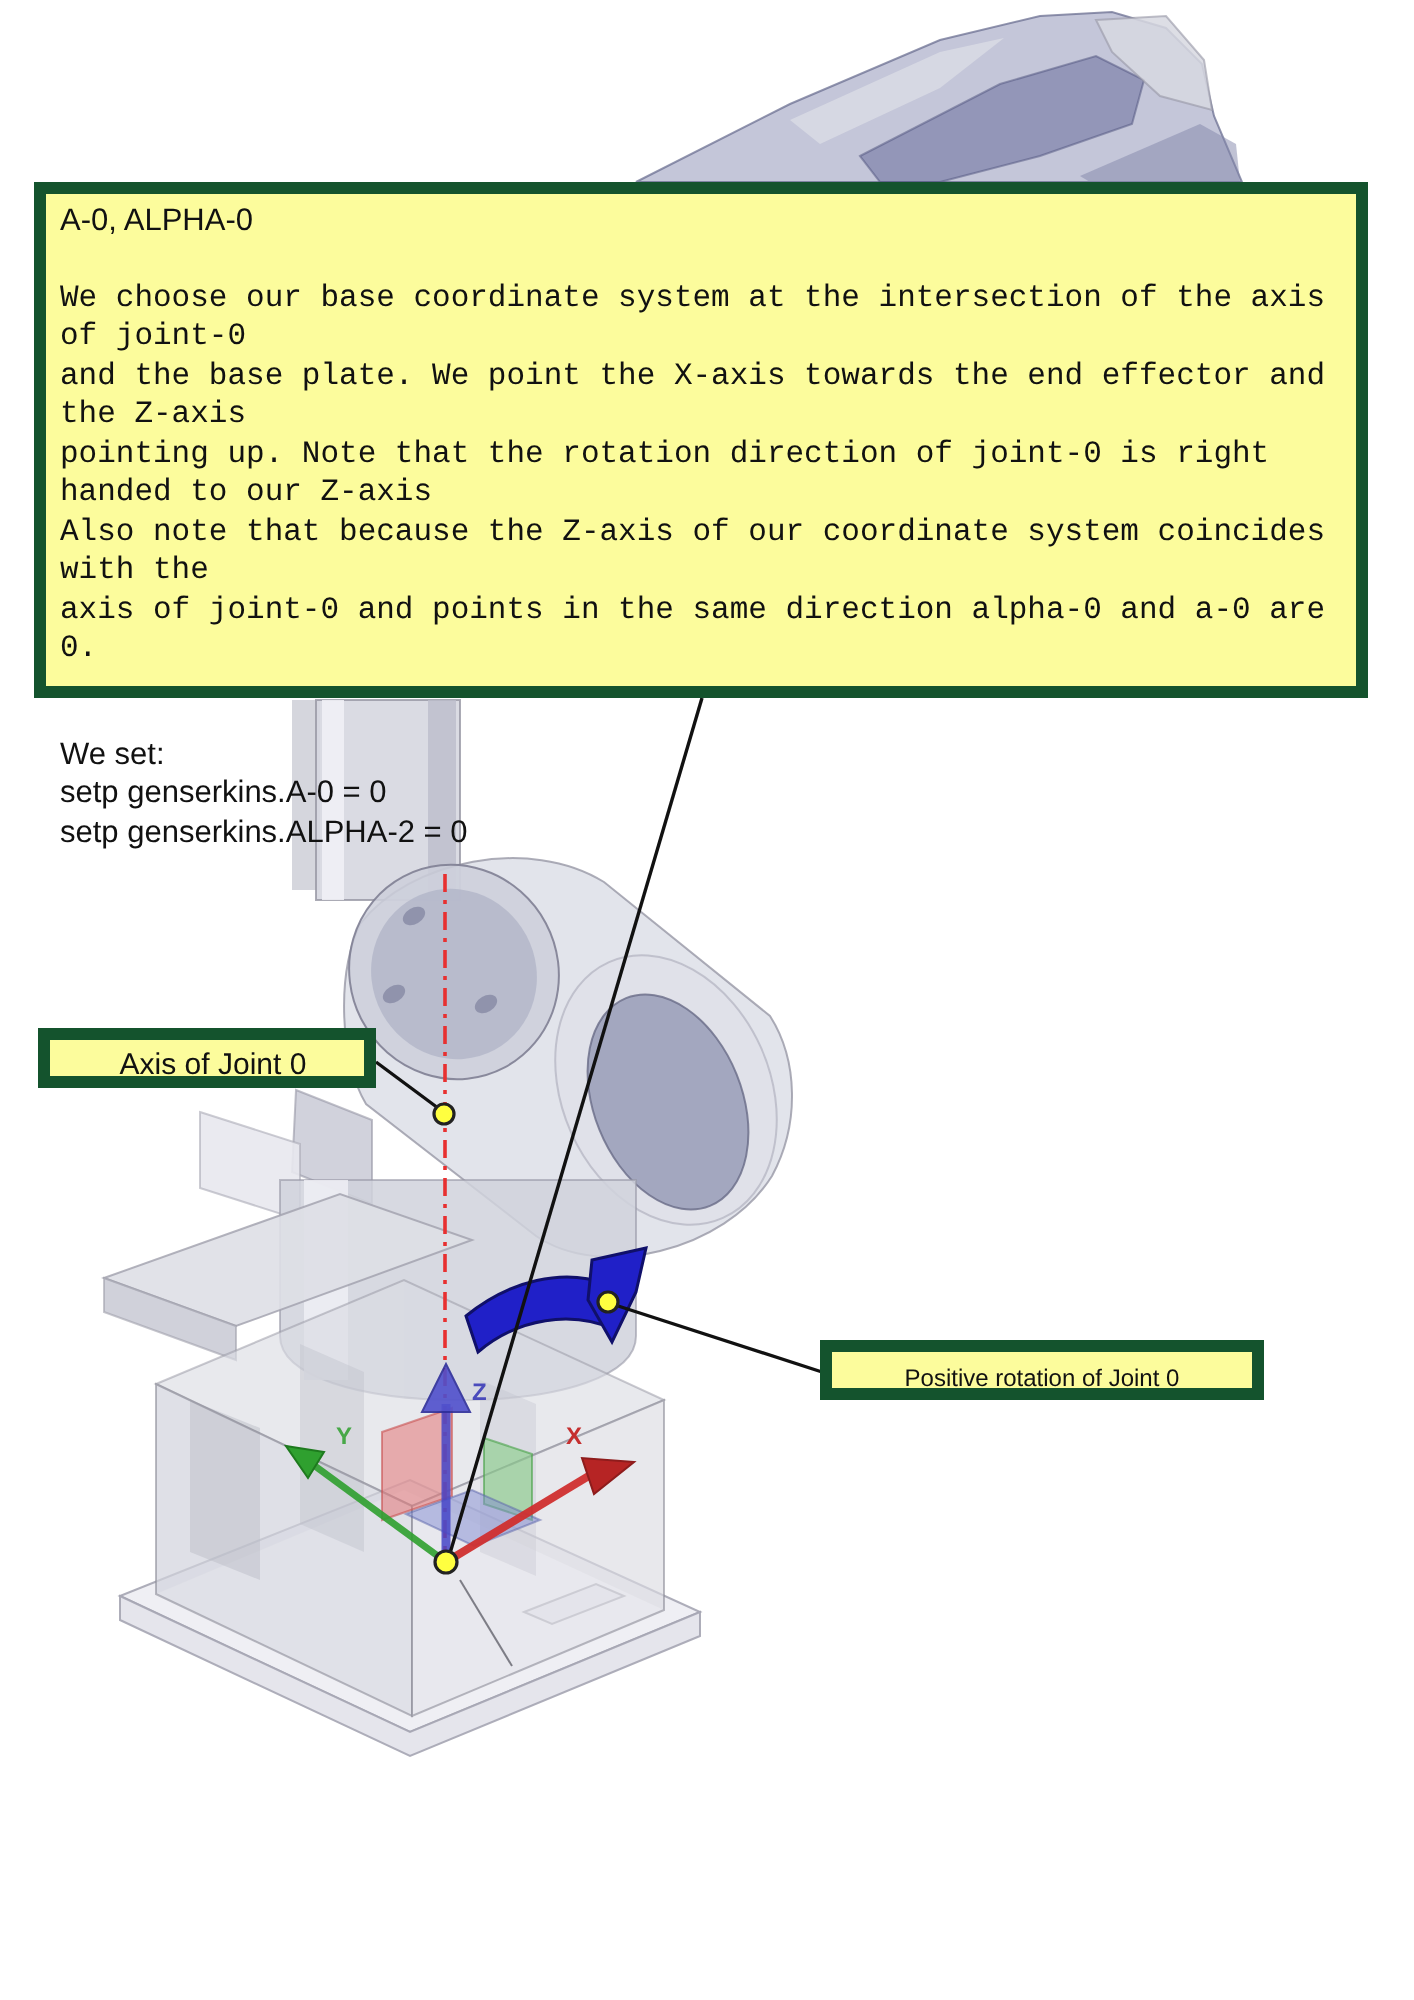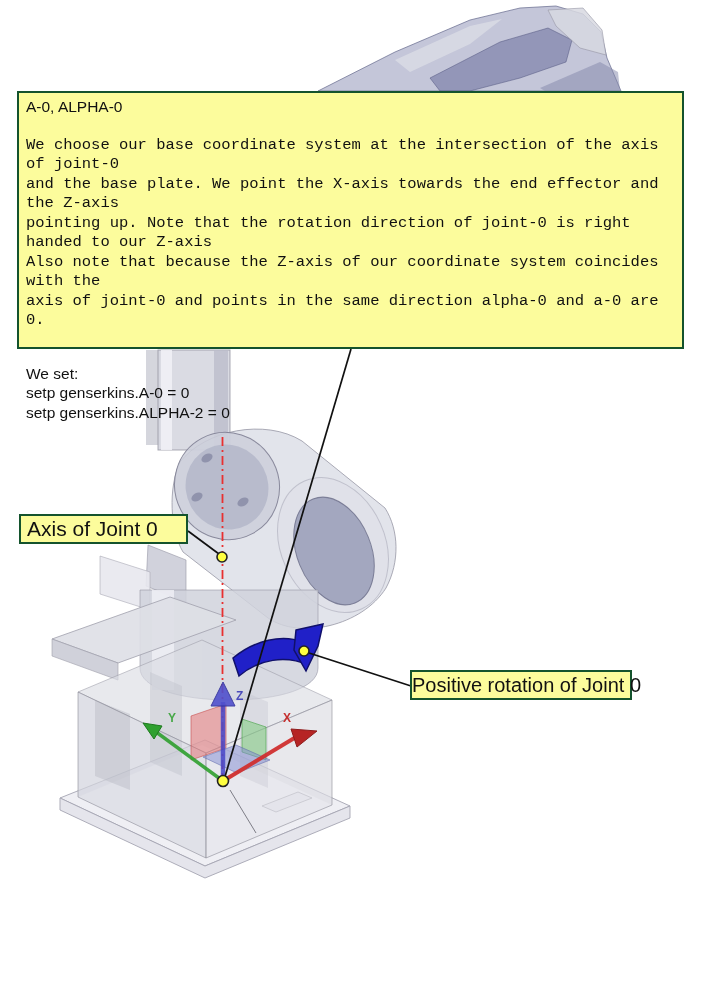--- a/index.html
+++ b/index.html
@@ -2,37 +2,37 @@
 <html><head>
 <meta charset="utf-8">
 <style>
   html,body{margin:0;padding:0;background:#fff;}
   #stage{
     position:relative;width:707px;height:1000px;background:#ffffff;
     font-family:"Liberation Sans",sans-serif;overflow:hidden;
   }
   #scene{position:absolute;left:0;top:0;}
   .callout{
-    position:absolute;background:#FCFC9C;border:2px solid #14532d;
+    position:absolute;background:#FCFC9C;border:6px solid #14532d;
     color:#111;box-sizing:border-box;
   }
   #note-box{
     left:17px;top:91px;width:667px;height:258px;
     padding:4px 7px;font-size:15.5px;line-height:19.5px;
   }
   #note-title{white-space:pre-line;}
   #note-paragraph{white-space:pre-line;margin-top:19px;font-family:Liberation Mono, monospace;}
   #note-set-intro{margin-top:33px;}
   #axis-callout{
     left:19px;top:514px;width:169px;height:30px;
-    font-size:21px;line-height:26px;padding-left:6px;white-space:nowrap;
+    font-size:15px;line-height:26px;padding-left:6px;white-space:nowrap;text-align:center;
   }
   #rotation-callout{
     left:410px;top:670px;width:222px;height:30px;
-    font-size:20px;line-height:26px;text-align:center;white-space:nowrap;
+    font-size:12px;line-height:26px;text-align:center;white-space:nowrap;
   }
   svg text{font-family:"Liberation Sans",sans-serif;font-weight:bold;}
 </style>
 </head>
 <body>
 
 <div id="stage">
 
   <svg id="scene" width="707" height="1000" viewBox="0 0 707 1000">
 

